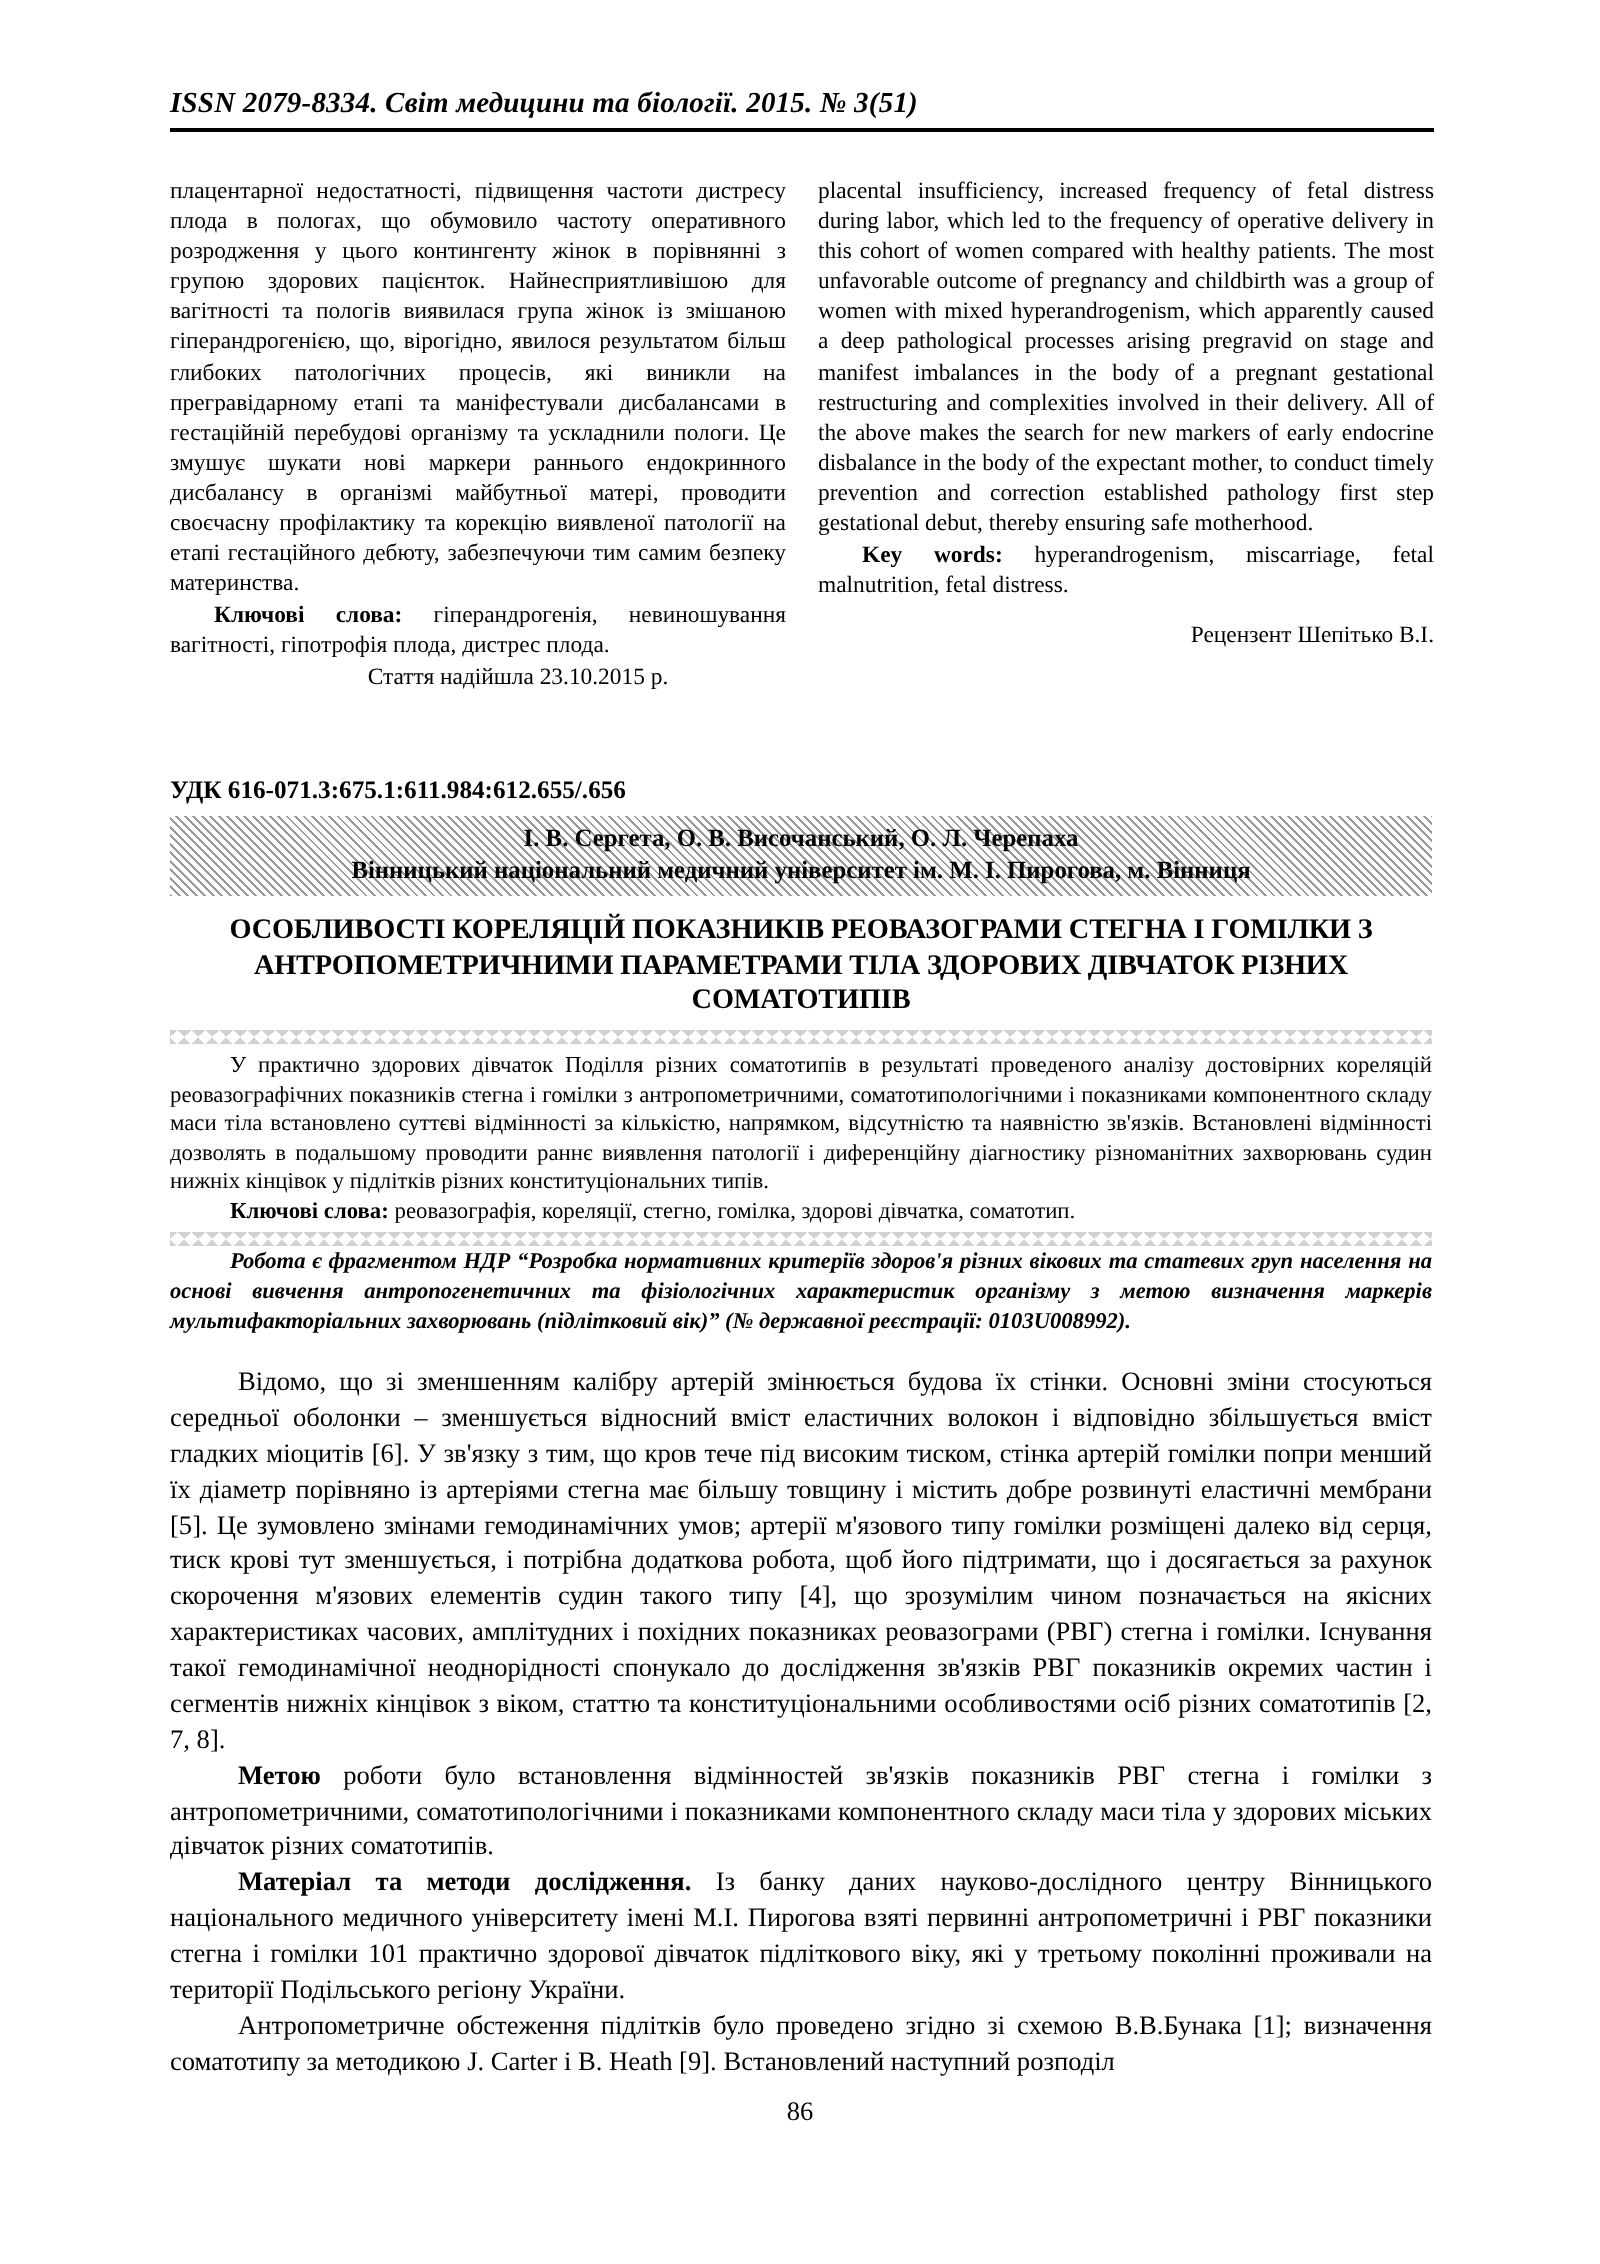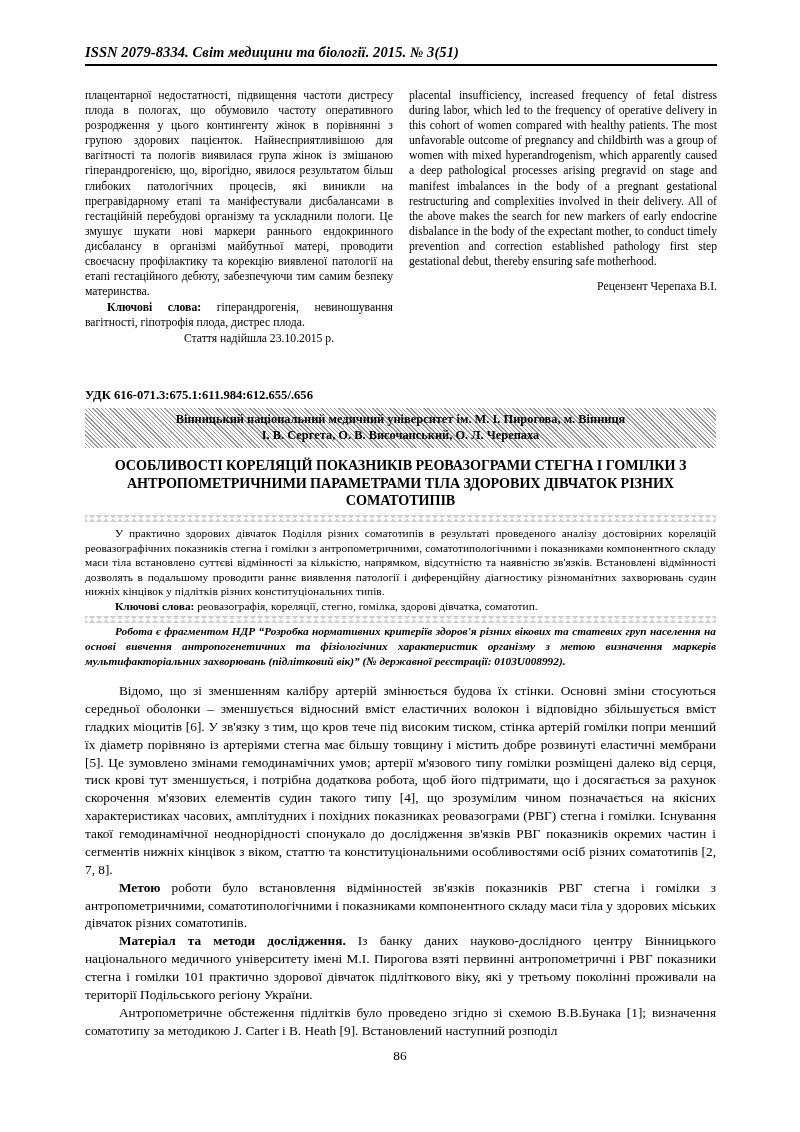--- a/index.html
+++ b/index.html
@@ -218,30 +218,31 @@
   <div class="cols">
 
     <div class="col">
       <p>плацентарної недостатності, підвищення частоти дистресу плода в пологах, що обумовило частоту оперативного розродження у цього контингенту жінок в порівнянні з групою здорових пацієнток. Найнесприятливішою для вагітності та пологів виявилася група жінок із змішаною гіперандрогенією, що, вірогідно, явилося результатом більш глибоких патологічних процесів, які виникли на прегравідарному етапі та маніфестували дисбалансами в гестаційній перебудові організму та ускладнили пологи. Це змушує шукати нові маркери раннього ендокринного дисбалансу в організмі майбутньої матері, проводити своєчасну профілактику та корекцію виявленої патології на етапі гестаційного дебюту, забезпечуючи тим самим безпеку материнства.</p>
       <p class="kw"><span class="kw-label">Ключові слова:</span><span> гіперандрогенія, невиношування вагітності, гіпотрофія плода, дистрес плода.</span></p>
       <div class="submitted">Стаття надійшла 23.10.2015 р.</div>
     </div>
 
     <div class="col">
       <p>placental insufficiency, increased frequency of fetal distress during labor, which led to the frequency of operative delivery in this cohort of women compared with healthy patients. The most unfavorable outcome of pregnancy and childbirth was a group of women with mixed hyperandrogenism, which apparently caused a deep pathological processes arising pregravid on stage and manifest imbalances in the body of a pregnant gestational restructuring and complexities involved in their delivery. All of the above makes the search for new markers of early endocrine disbalance in the body of the expectant mother, to conduct timely prevention and correction established pathology first step gestational debut, thereby ensuring safe motherhood.</p>
-      <div class="reviewer">Рецензент Черепаха В.І.</div>
+      <p class="kw"><span class="kw-label">Key words:</span><span> hyperandrogenism, miscarriage, fetal malnutrition, fetal distress.</span></p>
+      <div class="reviewer">Рецензент Шепітько В.І.</div>
     </div>
 
   </div>
 
   <div class="udc">УДК 616-071.3:675.1:611.984:612.655/.656</div>
 
   <div class="authors-banner">
+    <div class="line">І. В. Сергета, О. В. Височанський, О. Л. Черепаха</div>
     <div class="line">Вінницький національний медичний університет ім. М. І. Пирогова, м. Вінниця</div>
-    <div class="line">І. В. Сергета, О. В. Височанський, О. Л. Черепаха</div>
   </div>
 
   <div class="article-title">ОСОБЛИВОСТІ КОРЕЛЯЦІЙ ПОКАЗНИКІВ РЕОВАЗОГРАМИ СТЕГНА І ГОМІЛКИ З АНТРОПОМЕТРИЧНИМИ ПАРАМЕТРАМИ ТІЛА ЗДОРОВИХ ДІВЧАТОК РІЗНИХ СОМАТОТИПІВ</div>
 
   <div class="abstract-block">
     <div class="zigzag"></div>
     <div class="abstract-pad">
       <p>У практично здорових дівчаток Поділля різних соматотипів в результаті проведеного аналізу достовірних кореляцій реовазографічних показників стегна і гомілки з антропометричними, соматотипологічними і показниками компонентного складу маси тіла встановлено суттєві відмінності за кількістю, напрямком, відсутністю та наявністю зв'язків. Встановлені відмінності дозволять в подальшому проводити раннє виявлення патології і диференційну діагностику різноманітних захворювань судин нижніх кінцівок у підлітків різних конституціональних типів.</p>
       <p class="kw"><span class="kw-label">Ключові слова:</span><span> реовазографія, кореляції, стегно, гомілка, здорові дівчатка, соматотип.</span></p>
     </div>

